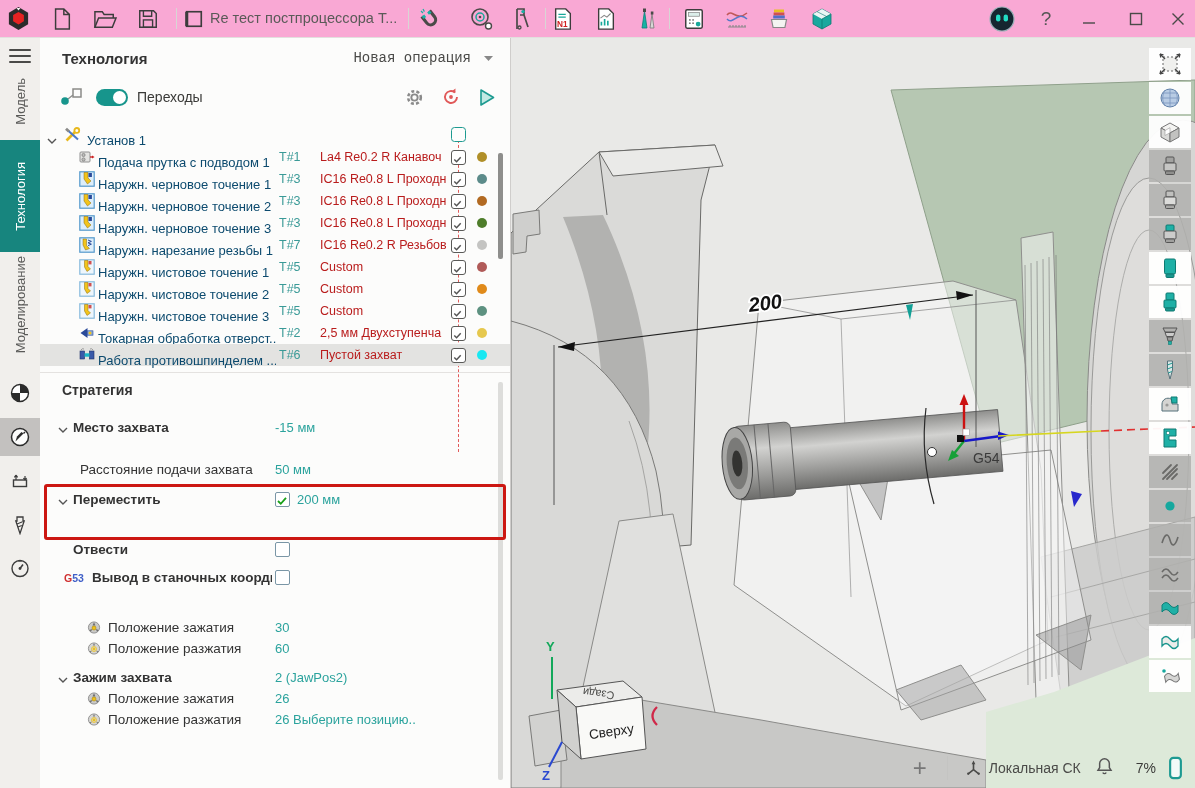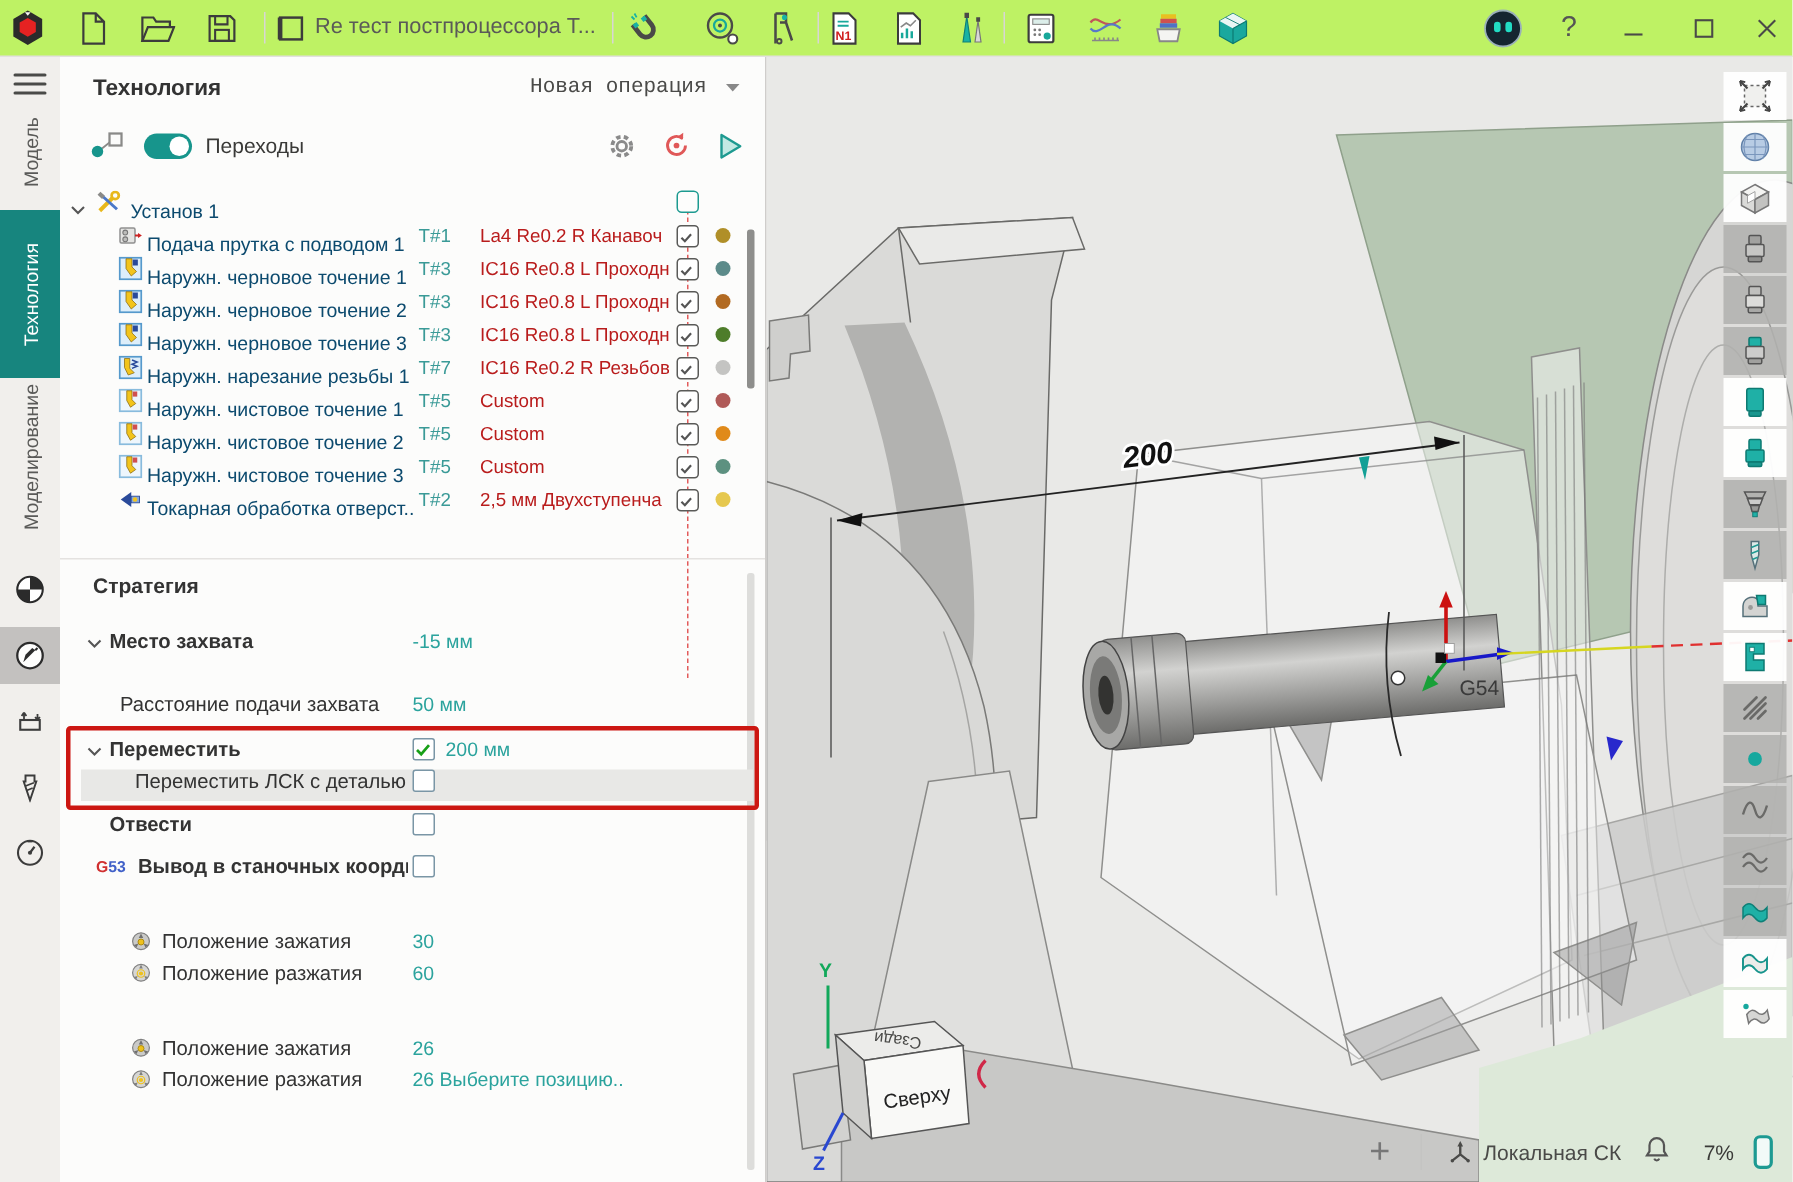--- a/index.html
+++ b/index.html
@@ -1,21 +1,21 @@
 <!DOCTYPE html>
 <html><head>
 <meta charset="utf-8">
 <style>
   html,body{margin:0;padding:0;}
   body{width:1195px;height:788px;position:relative;overflow:hidden;
        font-family:"Liberation Sans",sans-serif;background:#fff;
        -webkit-font-smoothing:antialiased;}
   
   .titlebar{position:absolute;left:0;top:0;width:1195px;height:37px;
-            background:#bef264;border-bottom:1px solid #e2e0de;z-index:30;}
+            background:#f9a8d4;border-bottom:1px solid #e2e0de;z-index:30;}
   .tb-i{position:absolute;top:50%;transform:translate(-50%,-50%);display:flex;
         align-items:center;justify-content:center;width:30px;height:30px;}
   .tb-i svg{display:block;}
   .tb-sep{position:absolute;top:8px;width:1px;height:21px;background:#d8d6d4;}
   .tb-title{position:absolute;left:210px;top:0;height:37px;line-height:37px;
             width:190px;font-size:14.5px;color:#5a5a58;white-space:nowrap;
             overflow:hidden;}
   .tb-help{font-size:19px;color:#555;font-weight:400;}
   
   .rail{position:absolute;left:0;top:37px;width:40px;height:751px;background:#f1efec;z-index:20;}
@@ -482,20 +482,35 @@
             </svg></span>
         <span class="t-label">Токарная обработка отверст...</span>
         <span class="t-tool">T#2</span>
         <span class="t-desc">2,5 мм Двухступенча</span>
         <span class="t-check"><svg width="11" height="11" viewBox="0 0 12 12">
               <path d="M2.5 6 L5 8.5 L9.5 3.5" stroke="#555" stroke-width="1.6" fill="none"></path>
             </svg></span>
         <span class="t-dot" style="background: rgb(230, 200, 78);"></span>
       </div>
 
+      <div class="trow sel" style="top:223px">
+        <span class="t-icon"><svg width="16" height="16" viewBox="0 0 16 16">
+              <rect x="1" y="4" width="4.6" height="8" fill="#3a5aaa" stroke="#22356a" stroke-width="0.6"></rect>
+              <rect x="10.4" y="4" width="4.6" height="8" fill="#3a5aaa" stroke="#22356a" stroke-width="0.6"></rect>
+              <rect x="5.6" y="6.3" width="4.8" height="3.4" fill="#18b8c8"></rect>
+              <path d="M2 3 q1.2 -2 3 -1 M14 3 q-1.2 -2 -3 -1" stroke="#888" fill="none" stroke-width="0.8"></path>
+            </svg></span>
+        <span class="t-label">Работа противошпинделем ...</span>
+        <span class="t-tool">T#6</span>
+        <span class="t-desc">Пустой захват</span>
+        <span class="t-check"><svg width="11" height="11" viewBox="0 0 12 12">
+              <path d="M2.5 6 L5 8.5 L9.5 3.5" stroke="#555" stroke-width="1.6" fill="none"></path>
+            </svg></span>
+        <span class="t-dot" style="background: rgb(24, 232, 242);"></span>
+      </div>
 
       <div class="sb-tree"></div>
     </div>
 
     <div class="divider"></div>
 
     <div class="s-title">Стратегия</div>
 
     <div class="s-row" style="top:380px">
       <span class="s-chev"><svg width="10" height="8">
@@ -514,25 +529,20 @@
     <div class="s-row" style="top:452px;z-index:6">
       <span class="s-chev"><svg width="10" height="8">
             <path d="M1 2 L5 6 L9 2" stroke="#555" fill="none" stroke-width="1.4"></path>
           </svg></span>
       <span class="s-gl" style="left:33px">Переместить</span>
       <span class="s-check"><svg width="12" height="12" viewBox="0 0 12 12">
             <path d="M2 6 L4.8 8.8 L10 2.8" stroke="#18a018" stroke-width="1.8" fill="none"></path>
           </svg></span>
       <span class="s-val" style="left:257px">200 мм</span>
     </div>
-    <div class="s-row" style="top:473px;z-index:6">
-      <span class="s-graybg"></span>
-      <span class="s-cl" style="left:50px">Переместить ЛСК с деталью</span>
-      <span class="s-check"></span>
-    </div>
 
     <div class="s-row" style="top:502px">
       <span class="s-gl" style="left:33px">Отвести</span>
       <span class="s-check"></span>
     </div>
 
     <div class="s-row" style="top:530px">
       <span class="g53" style="left:24px;top:5px;position:absolute"><span class="g">G</span><span class="n">53</span></span>
       <span class="s-gl clip" style="left:52px;max-width:180px">Вывод в станочных коорди</span>
       <span class="s-check"></span>
@@ -551,20 +561,27 @@
       <span style="left:47px;top:3px;position:absolute"><svg width="14" height="14" viewBox="0 0 14 14">
             <circle cx="7" cy="7.5" r="5.6" fill="#d6d6d4" stroke="#808080" stroke-width="0.8"></circle>
             <path d="M7 2 L8.2 4.6 L5.8 4.6 Z M2 10.4 L4.8 9.6 L3.8 12 Z M12 10.4 L10.2 12 L9.2 9.6 Z" fill="#808080"></path>
             <circle cx="7" cy="8" r="1.4" fill="#eec11c"></circle>
             <circle cx="7" cy="8" r="2.5" fill="none" stroke="#eec11c" stroke-width="0.8"></circle>
           </svg></span>
       <span class="s-cl" style="left:68px">Положение разжатия</span>
       <span class="s-val" style="left:235px">60</span>
     </div>
 
+    <div class="s-row" style="top:630px">
+      <span class="s-chev"><svg width="10" height="8">
+            <path d="M1 2 L5 6 L9 2" stroke="#555" fill="none" stroke-width="1.4"></path>
+          </svg></span>
+      <span class="s-gl" style="left:33px">Зажим захвата</span>
+      <span class="s-val" style="left:235px">2 (JawPos2)</span>
+    </div>
     <div class="s-row" style="top:651px">
       <span style="left:47px;top:3px;position:absolute"><svg width="14" height="14" viewBox="0 0 14 14">
             <circle cx="7" cy="7.5" r="5.6" fill="#cacac8" stroke="#808080" stroke-width="0.8"></circle>
             <path d="M7 2.3 L8.5 5.4 L5.5 5.4 Z M2.2 10 L5.3 9 L4 11.7 Z M11.8 10 L10 11.7 L8.7 9 Z" fill="#707070"></path>
             <circle cx="7" cy="8" r="2" fill="#eec11c" stroke="#a8860a" stroke-width="0.6"></circle>
           </svg></span>
       <span class="s-cl" style="left:68px">Положение зажатия</span>
       <span class="s-val" style="left:235px">26</span>
     </div>
     <div class="s-row" style="top:672px">

